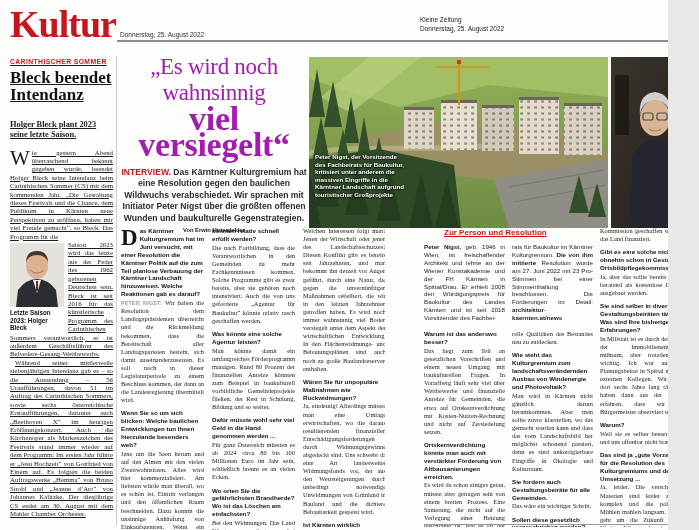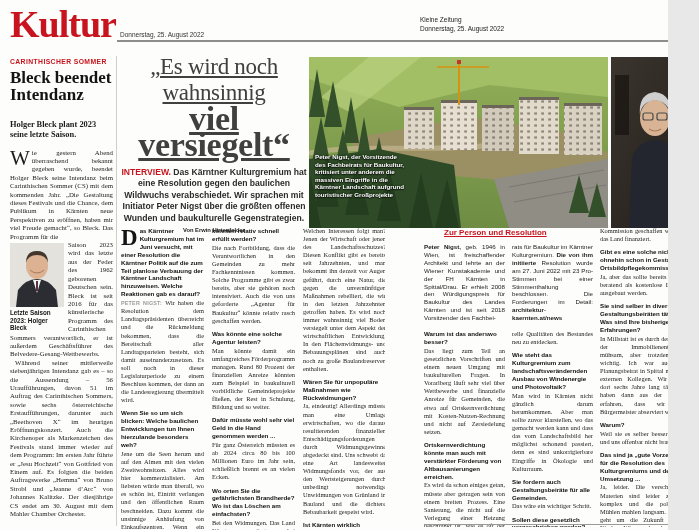--- a/index.html
+++ b/index.html
@@ -6,34 +6,34 @@
   #page{position:relative;width:668px;height:530px;background:#fdfdfb;overflow:hidden;
         font-family:"Liberation Serif",serif;color:#1c1c1c;}
   
   .masthead{position:absolute;left:10px;top:4px;font:900 38px/40px "Liberation Serif",serif;
             letter-spacing:-1px;color:#c8141e;}
   .date-left{position:absolute;left:120px;top:31px;font:400 6.5px "Liberation Sans",sans-serif;color:#333;}
   .header-rule{position:absolute;left:117px;top:40px;width:580px;height:2px;background:#8d8d8d;}
   .paper-block{position:absolute;left:420px;top:16px;font:400 6.5px/8.5px "Liberation Sans",sans-serif;color:#222;}
   
   .vrule{position:absolute;left:116px;top:56px;width:1px;height:470px;background:#d2cdc5;}
-  .left-art{position:absolute;left:10px;top:58px;width:103px;}
+  .left-art{position:absolute;left:10px;top:58px;width:103px;text-decoration:underline;}
   .kicker{font:700 6.8px "Liberation Sans",sans-serif;color:#c8141e;letter-spacing:.4px;}
   .lh{font:700 17px/17px "Liberation Serif",serif;color:#141414;margin:4px 0 0;}
   .sub{font:700 8.4px/9.8px "Liberation Serif",serif;margin:17px 0 9px;}
   .lbody{font:400 6.8px/8.4px "Liberation Serif",serif;text-align:justify;hyphens:auto;margin:0;}
   .lbody.indent{text-indent:5px;}
   .dcw{float:left;font:400 21px/17px "Liberation Serif",serif;padding:1px 2px 0 0;}
   .dc{float:left;font:700 23px/19px "Liberation Serif",serif;padding:1px 2px 0 0;color:#141414;}
   .lfig{float:left;width:54px;margin:2px 4px 1px 0;}
   .lfig svg{display:block;width:54px;height:64px;}
   .lcap{font:700 6.3px/7.6px "Liberation Sans",sans-serif;margin-top:2px;color:#141414;}
   
   .iv-head{position:absolute;left:121px;top:54px;width:186px;text-align:center;}
-  .hl-line{font:400 23px/26px "Liberation Serif",serif;color:#404040;letter-spacing:-.3px;text-decoration:underline;}
+  .hl-line{font:400 23px/26px "Liberation Serif",serif;color:#a21caf;letter-spacing:-.3px;}
   .hl-bold{font-weight:700;font-size:34px;}
   .intro{font:700 8.6px/11.4px "Liberation Sans",sans-serif;color:#2b2b2b;margin-top:9px;}
   .intro .red{color:#c8141e;}
   .byline{font:700 5.8px "Liberation Sans",sans-serif;color:#222;margin-top:3px;}
   
   .iv-cols{position:absolute;left:121px;top:227px;width:264px;height:303px;overflow:hidden;
            display:flex;gap:8px;}
   .iv-col{width:83px;flex:0 0 83px;}
   .q{font:700 6.2px/7.9px "Liberation Sans",sans-serif;color:#101010;margin:5px 0 1px;text-align:left;}
   .q:first-child{margin-top:0;}

